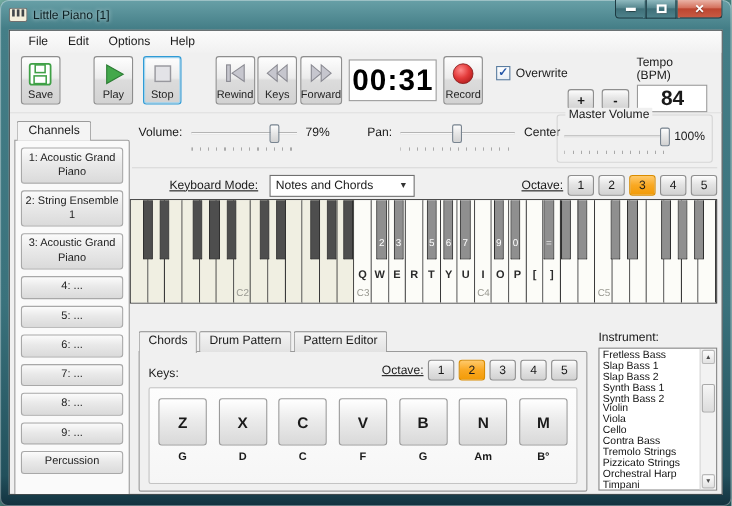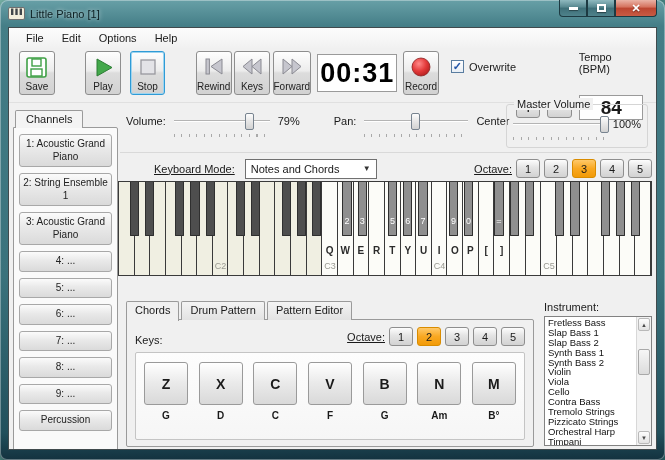--- a/index.html
+++ b/index.html
@@ -65,21 +65,21 @@
     width:13px; height:13px; border:1px solid #5a7da0; background:linear-gradient(#fff,#e8eef5);
     margin-right:5px; display:flex; align-items:center; justify-content:center;
     color:#2456a8; font-size:11px; font-weight:bold; line-height:1;
   }
   .tempo-cluster { margin-left:auto; display:flex; align-items:flex-end; gap:7px; padding-right:4px; }
   .pm-btn {
     width:25px; height:19px; border:1px solid #8e8e8e; border-radius:3px;
     background:linear-gradient(#fdfdfd,#e4e4e4 45%,#d2d2d2);
     display:flex; align-items:center; justify-content:center; font-weight:bold; font-size:12px; margin-bottom:2px;
   }
-  .tempo-wrap { display:flex; flex-direction:column; align-items:center;gap:18px; }
+  .tempo-wrap { display:flex; flex-direction:column; align-items:center; }
   .tempo-label { font-size:11px; margin-bottom:2px; }
   .tempo-box {
     width:64px; height:25px; border:1px solid #9a9a9a; background:#fff;
     display:flex; align-items:center; justify-content:center; font-size:19px; font-weight:bold;
   }
 
   
   .workspace { position:absolute; top:76px; left:0; right:0; bottom:0; }
   .sidebar { position:absolute; left:0; top:0; width:109px; bottom:0; padding:5px 0 0 4px; }
   .side-tab {

